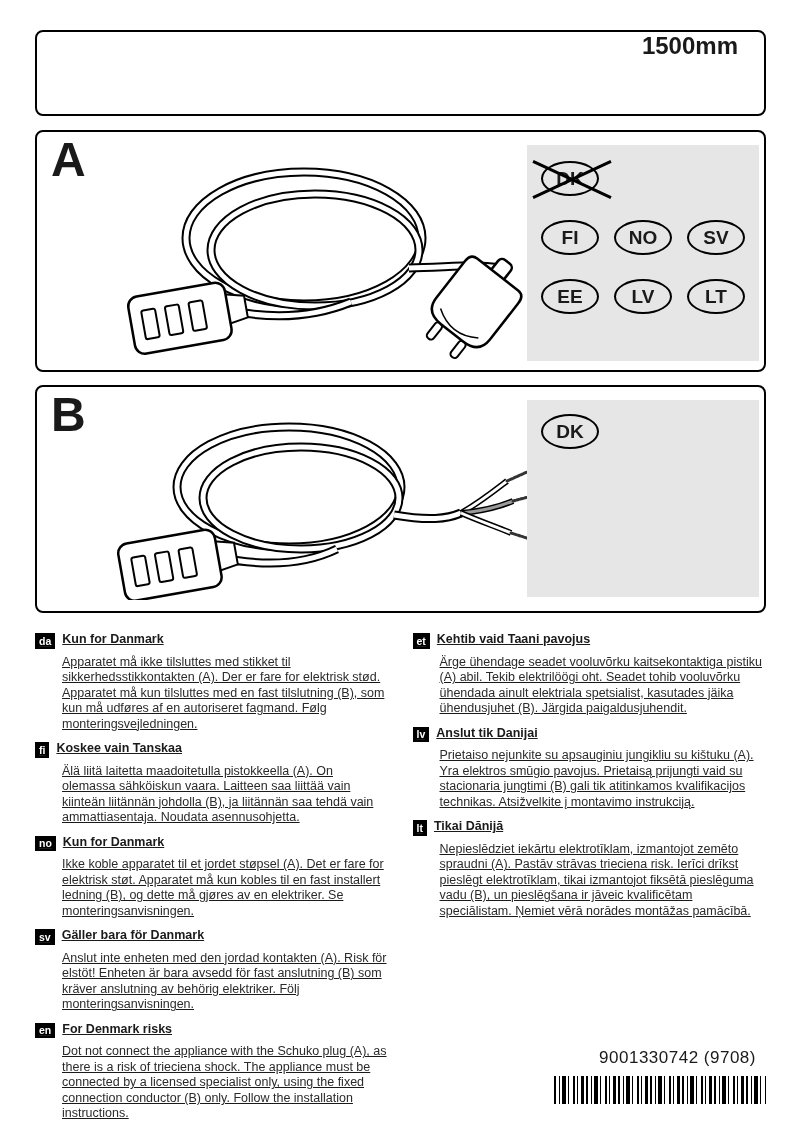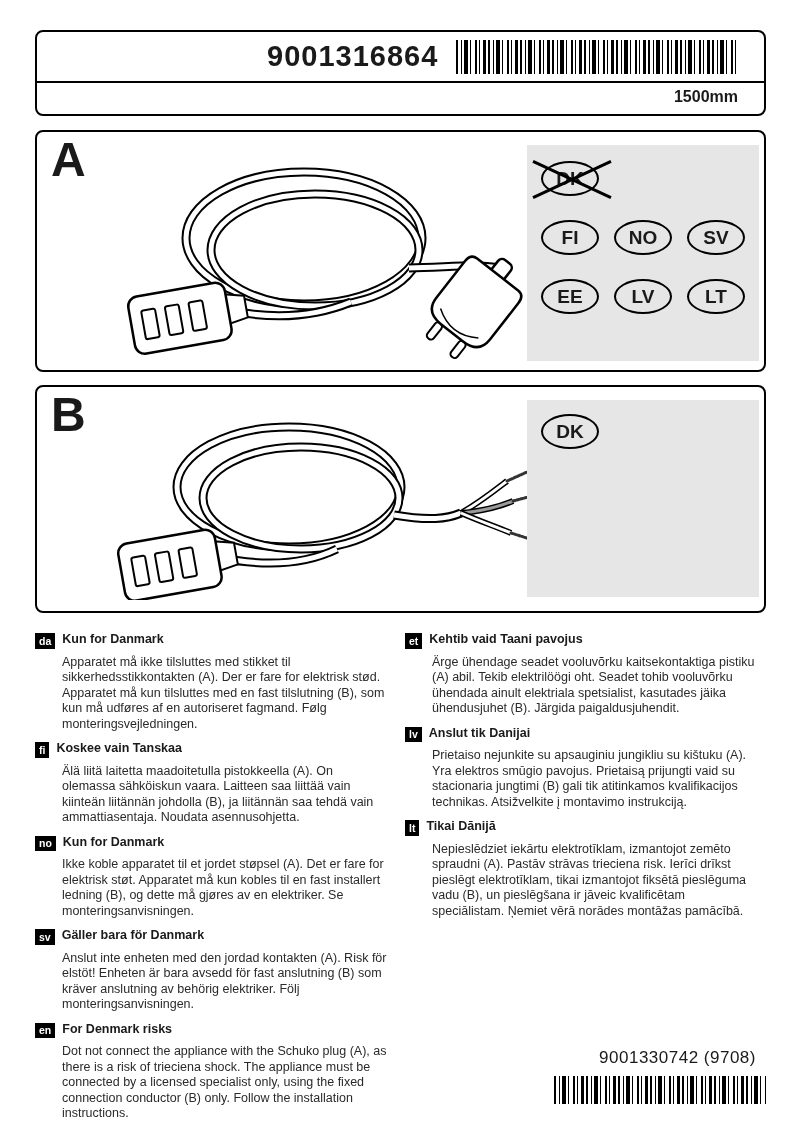--- a/index.html
+++ b/index.html
@@ -23,21 +23,21 @@
       #000 5px, #000 6px, #fff 6px, #fff 8px,
       #000 8px, #000 12px, #fff 12px, #fff 14px,
       #000 14px, #000 15px, #fff 15px, #fff 19px,
       #000 19px, #000 21px, #fff 21px, #fff 23px,
       #000 23px, #000 24px, #fff 24px, #fff 27px,
       #000 27px, #000 30px, #fff 30px, #fff 32px);
     background-color:#fff;
   }
   #top-barcode { flex:1; height:34px; margin-left:18px; max-width:282px; }
   .length-row { display:flex; justify-content:flex-end; align-items:center; height:27px; padding-right:26px; }
-  .length-label { font-size:16px; font-weight:bold;margin-left:32px; }
+  .length-label { font-size:24px; font-weight:bold;margin-left:32px; }
 
   
   #box-a { left:35px; top:130px; width:731px; height:242px; }
   #box-b { left:35px; top:385px; width:731px; height:228px; }
   .box-letter { position:absolute; left:14px; top:0px; font-size:48px; font-weight:bold; line-height:1.15; }
   .gray-panel { position:absolute; background:#e6e6e6; }
   #panel-a-gray { right:5px; top:13px; width:232px; height:216px; padding:16px 14px; }
   #panel-b-gray { right:5px; top:13px; width:232px; height:197px; padding:14px; }
 
   .lang-row { display:flex; gap:15px; margin-bottom:24px; }
@@ -58,21 +58,21 @@
   .tube-in  { fill:none; stroke:#fff; stroke-width:5; }
   .wire-out { fill:none; stroke:#000; stroke-width:6; }
   .wire-in  { fill:none; stroke:#fff; stroke-width:3; }
   .wire-in.gray { stroke:#9a9a9a; }
   .strand { fill:none; stroke:#333; stroke-width:3; stroke-dasharray:2.2 1.6; stroke-linecap:round; }
   .part-fill { fill:#fff; stroke:#000; stroke-width:2.5; }
   .part-thin { fill:#fff; stroke:#000; stroke-width:2; }
   .part-line { fill:none; stroke:#000; stroke-width:1.5; }
 
   
-  #notices { position:absolute; left:35px; top:632px; width:731px; display:flex; gap:16px; }
+  #notices { position:absolute; left:35px; top:632px; width:731px; display:flex; gap:24px;text-decoration:underline; }
   .col { width:354px; }
   .section { margin-bottom:9px; }
   .sec-head { display:flex; align-items:flex-start; gap:7px; }
   .tag {
     background:#000; color:#fff; font-size:10.5px; font-weight:bold;
     padding:1.5px 4px; margin-top:1px; line-height:1.2; flex:0 0 auto;
   }
   .sec-title { font-size:12.5px; font-weight:bold; line-height:1.25; }
   .sec-body { margin-left:27px; margin-top:6px; font-size:12.5px; line-height:1.24; color:#2a2a2a; }
 
@@ -80,24 +80,20 @@
   #footer { position:absolute; right:36px; top:1048px; width:260px; }
   .footer-code { text-align:right; font-size:17px; letter-spacing:0.5px; padding-right:10px; }
   #footer-barcode { width:212px; height:28px; margin-top:8px; margin-left:auto; }
 </style>
 </head>
 <body>
 
 <div class="page">
 
   <div class="box" id="top-box">
-    <div class="top-row">
-      <div class="part-number">9001316864</div>
-      <div class="barcode" id="top-barcode"></div>
-    </div>
     <div class="length-row">
       <div class="length-label">1500mm</div>
     </div>
   </div>
 
   <div class="box" id="box-a">
     <div class="box-letter">A</div>
 
     <svg class="cable-svg" id="cable-a" viewBox="0 0 440 228">
       <g>

